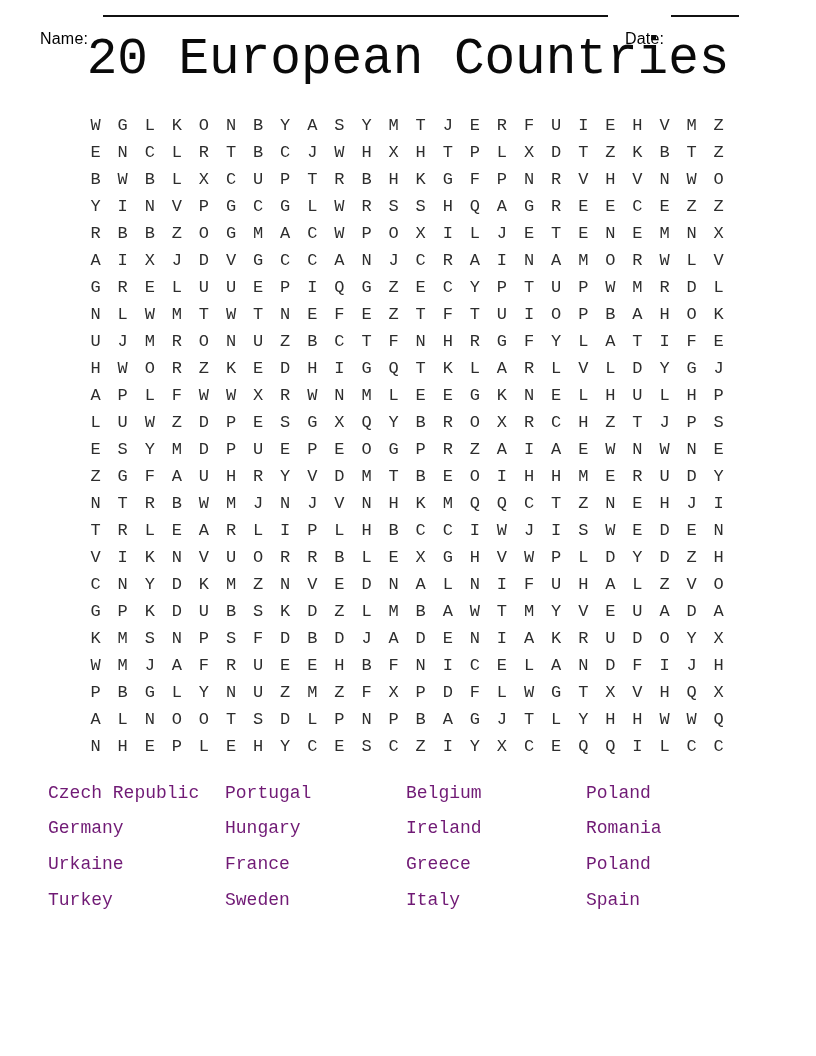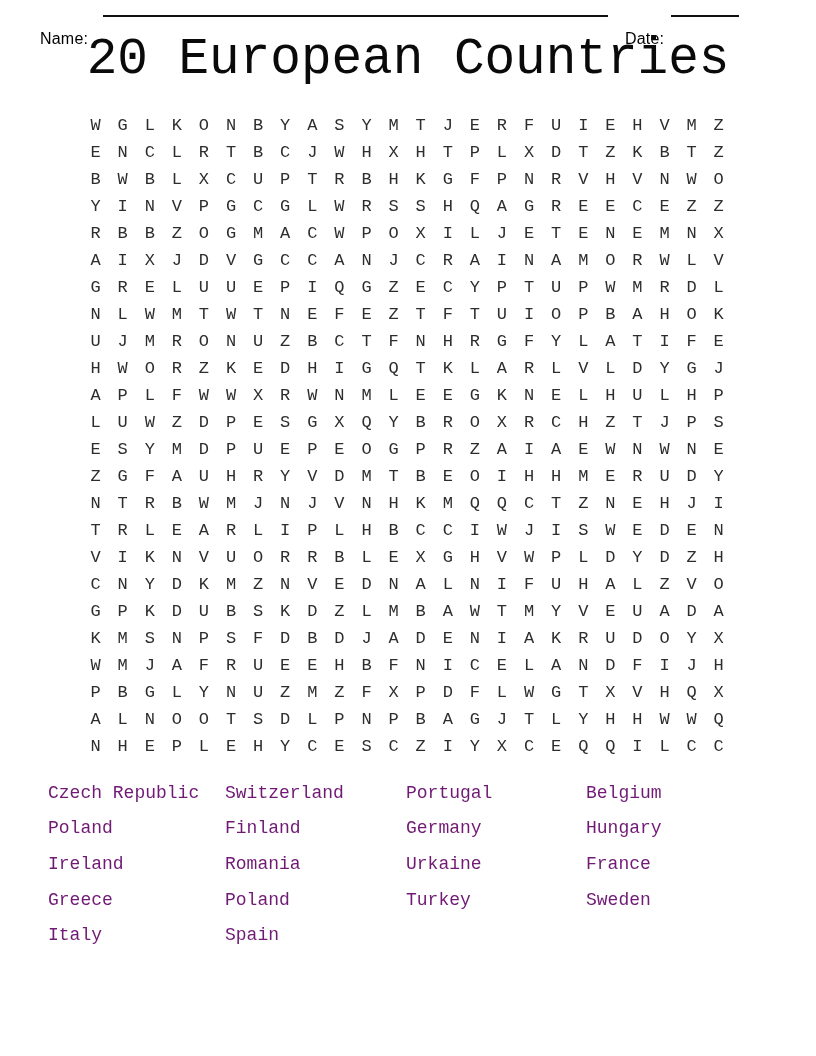--- a/index.html
+++ b/index.html
@@ -680,25 +680,23 @@
       <span class="cell">Q</span>
       <span class="cell">Q</span>
       <span class="cell">I</span>
       <span class="cell">L</span>
       <span class="cell">C</span>
       <span class="cell">C</span>
     </div>
 
   <div class="word-list">
       <div class="word">Czech Republic</div>
-      <div class="word">Switzerland</div>
       <div class="word">Portugal</div>
       <div class="word">Belgium</div>
       <div class="word">Poland</div>
-      <div class="word">Finland</div>
       <div class="word">Germany</div>
       <div class="word">Hungary</div>
       <div class="word">Ireland</div>
       <div class="word">Romania</div>
       <div class="word">Urkaine</div>
       <div class="word">France</div>
       <div class="word">Greece</div>
       <div class="word">Poland</div>
       <div class="word">Turkey</div>
       <div class="word">Sweden</div>

